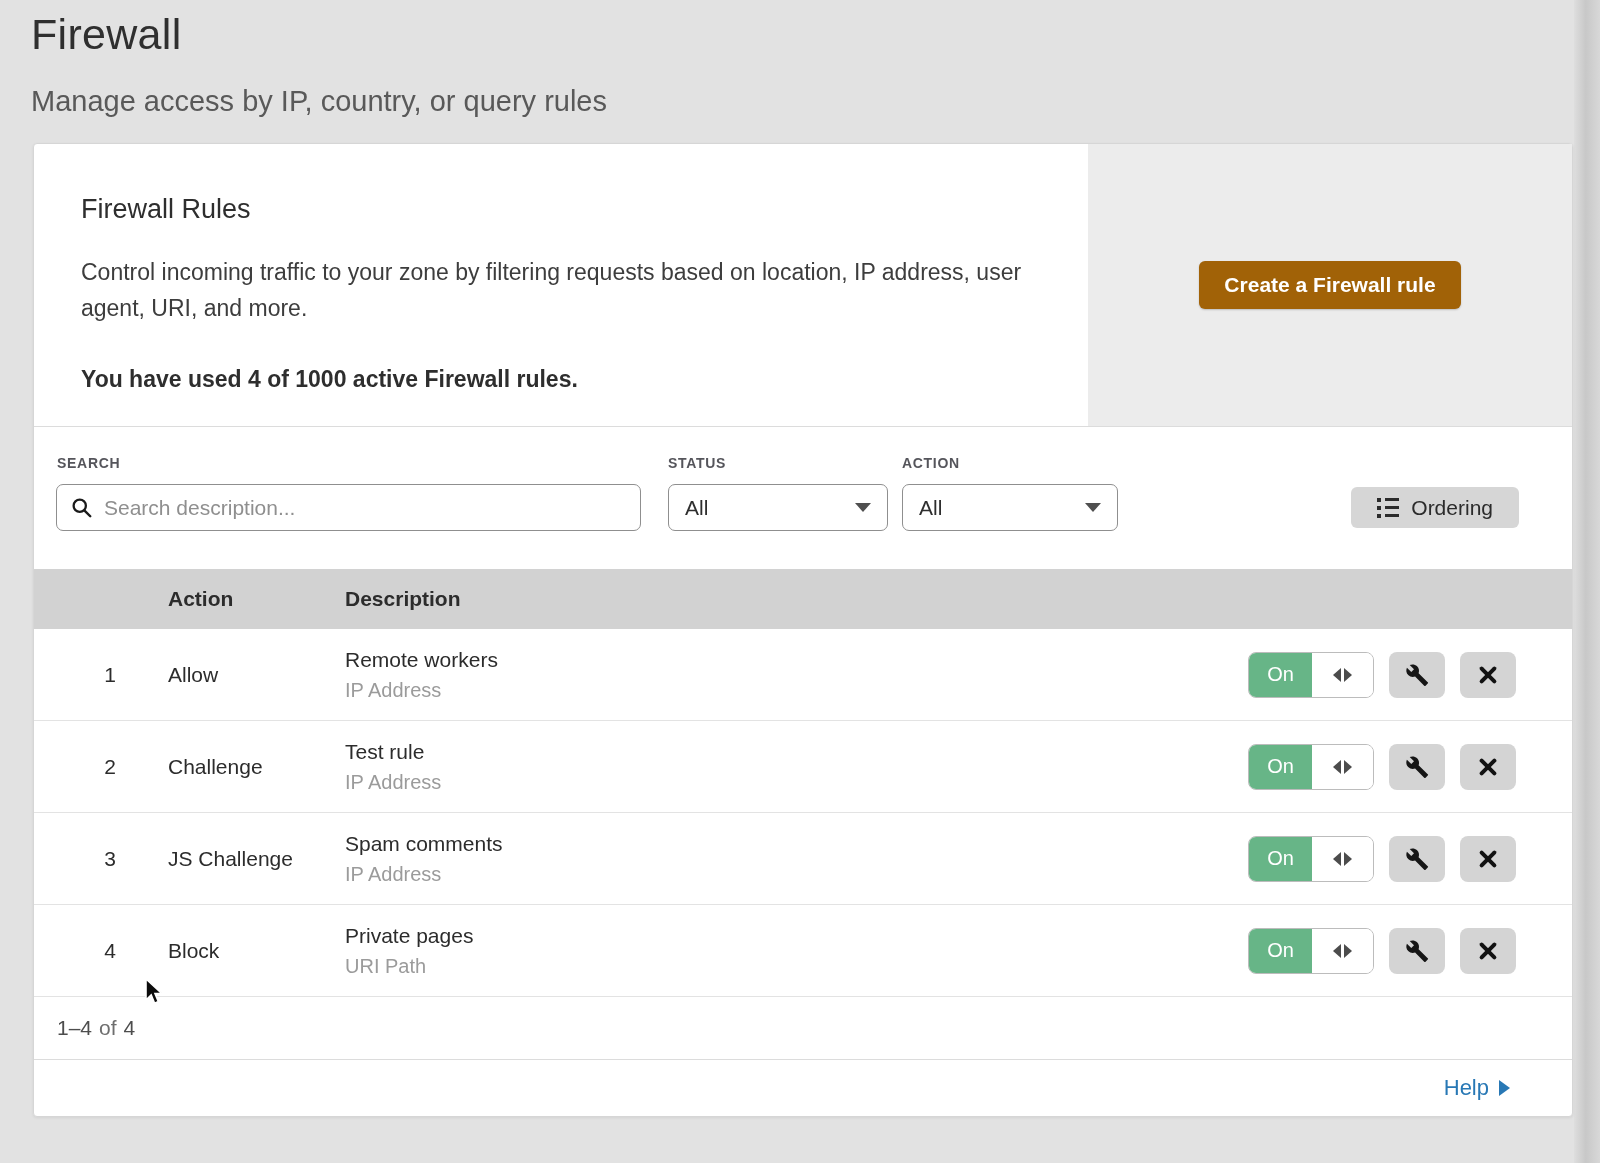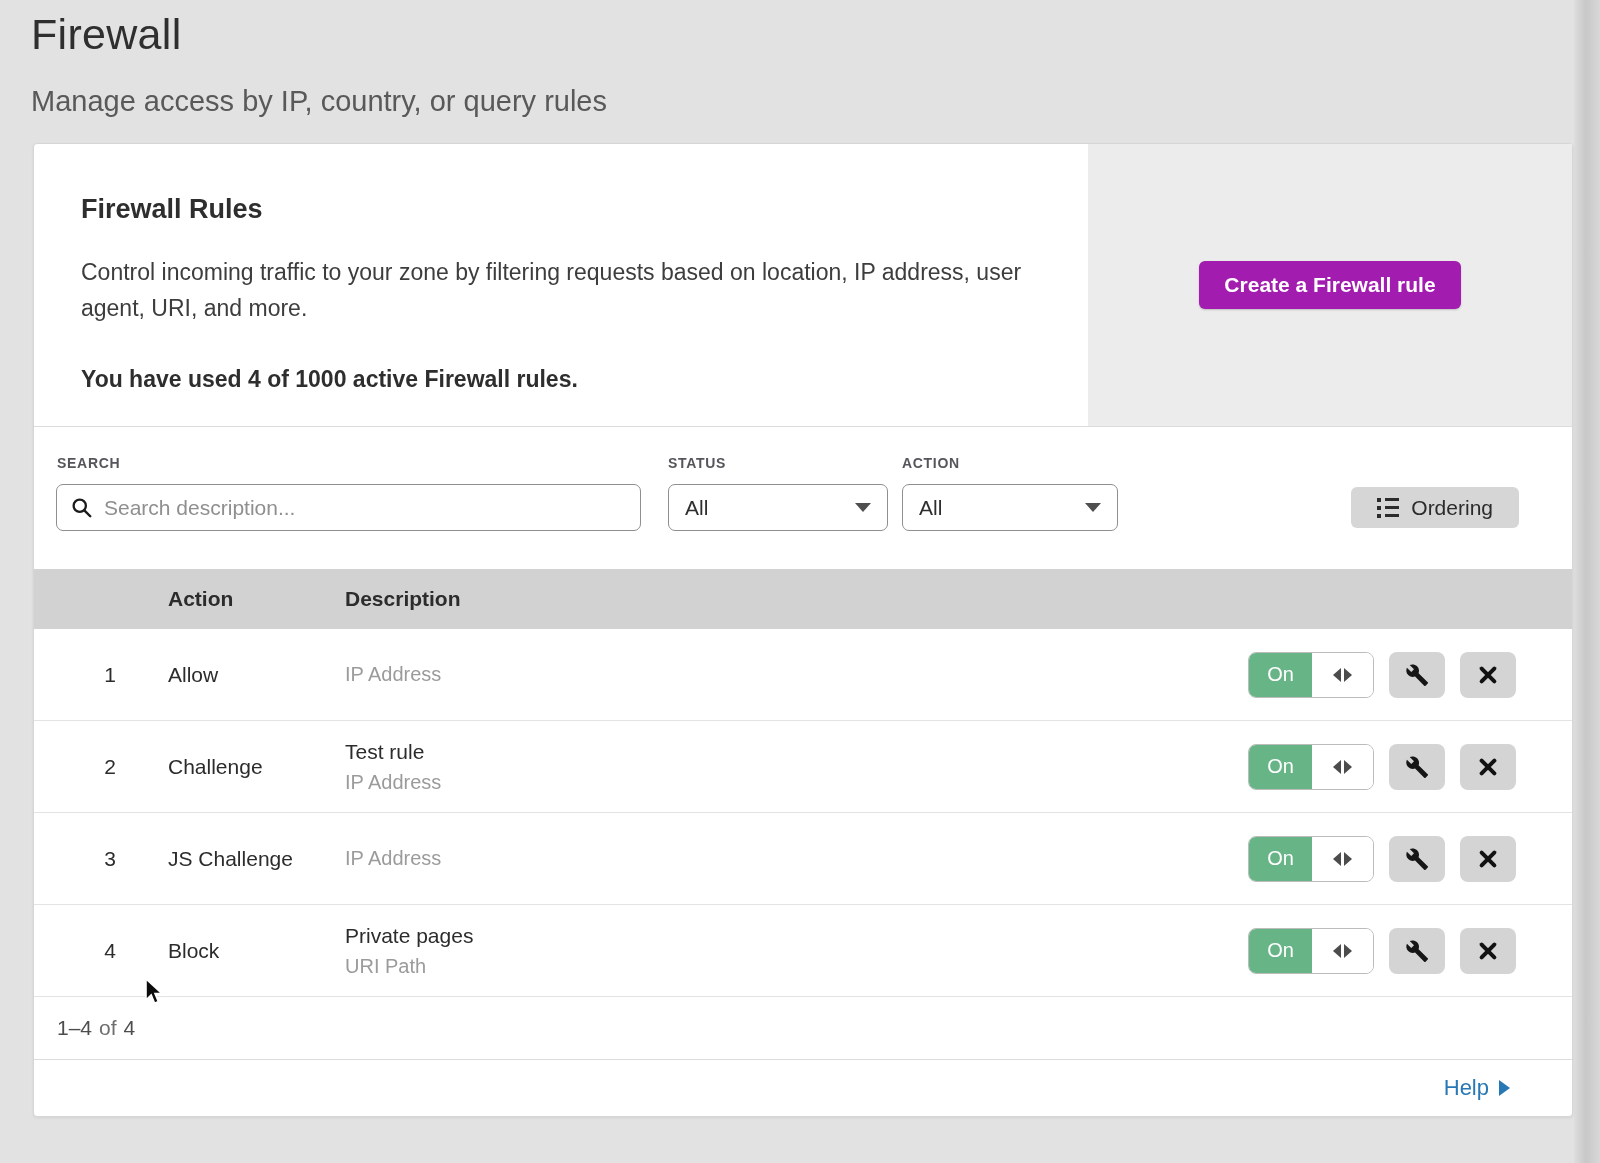--- a/index.html
+++ b/index.html
@@ -23,29 +23,29 @@
   .card {
     position: absolute; left: 33px; top: 143px; width: 1540px; height: 974px;
     background: #ffffff; border: 1px solid #d6d6d6; border-radius: 4px;
     box-shadow: 0 1px 3px rgba(0,0,0,0.07);
     display: flex; flex-direction: column;
   }
 
   
   .rules-section { display: flex; height: 283px; border-bottom: 1px solid #dcdcdc; }
   .rules-info { flex: 1; padding: 50px 60px 0 47px; }
-  .rules-title { font-size: 27px; font-weight: 700; color: #2e2e2e; margin-bottom: 30px; }
+  .rules-title { font-size: 27px; font-weight: 400; color: #2e2e2e; margin-bottom: 30px; }
   .rules-desc { font-size: 23px; color: #3d3d3d; line-height: 1.55; max-width: 950px; margin-bottom: 40px; }
   .rules-usage { font-size: 23px; font-weight: 700; color: #2e2e2e; }
   .create-panel {
     width: 484px; background: #ececec;
     display: flex; align-items: center; justify-content: center;
   }
   .create-btn {
-    background: #a21caf; color: #ffffff; border: none; border-radius: 6px;
+    background: #a16207; color: #ffffff; border: none; border-radius: 6px;
     font-family: inherit; font-size: 21px; font-weight: 700;
     padding: 12px 25px; cursor: pointer; box-shadow: 0 1px 2px rgba(0,0,0,0.2);
   }
 
   
   .filters { position: relative; height: 142px; }
   .filter-label {
     position: absolute; top: 28px; font-size: 14px; font-weight: 700;
     color: #55555b; letter-spacing: 0.7px;
   }
@@ -210,20 +210,21 @@
   <div class="table-head">
     <div class="col-num"></div>
     <div class="col-action">Action</div>
     <div class="col-desc">Description</div>
   </div>
 
   <div class="row">
     <div class="col-num">1</div>
     <div class="col-action">Allow</div>
     <div class="col-desc">
+      <div class="desc-title">Remote workers</div>
       <div class="desc-type">IP Address</div>
     </div>
     <div class="col-controls">
       <div class="toggle">
         <span class="toggle-on">On</span>
         <span class="toggle-arrows">
             <span class="tri-left"></span>
             <span class="tri-right"></span>
           </span>
       </div>
@@ -261,20 +262,21 @@
       <button class="icon-btn">
         <span class="x-icon"></span>
       </button>
     </div>
   </div>
 
   <div class="row">
     <div class="col-num">3</div>
     <div class="col-action">JS Challenge</div>
     <div class="col-desc">
+      <div class="desc-title">Spam comments</div>
       <div class="desc-type">IP Address</div>
     </div>
     <div class="col-controls">
       <div class="toggle">
         <span class="toggle-on">On</span>
         <span class="toggle-arrows">
             <span class="tri-left"></span>
             <span class="tri-right"></span>
           </span>
       </div>

